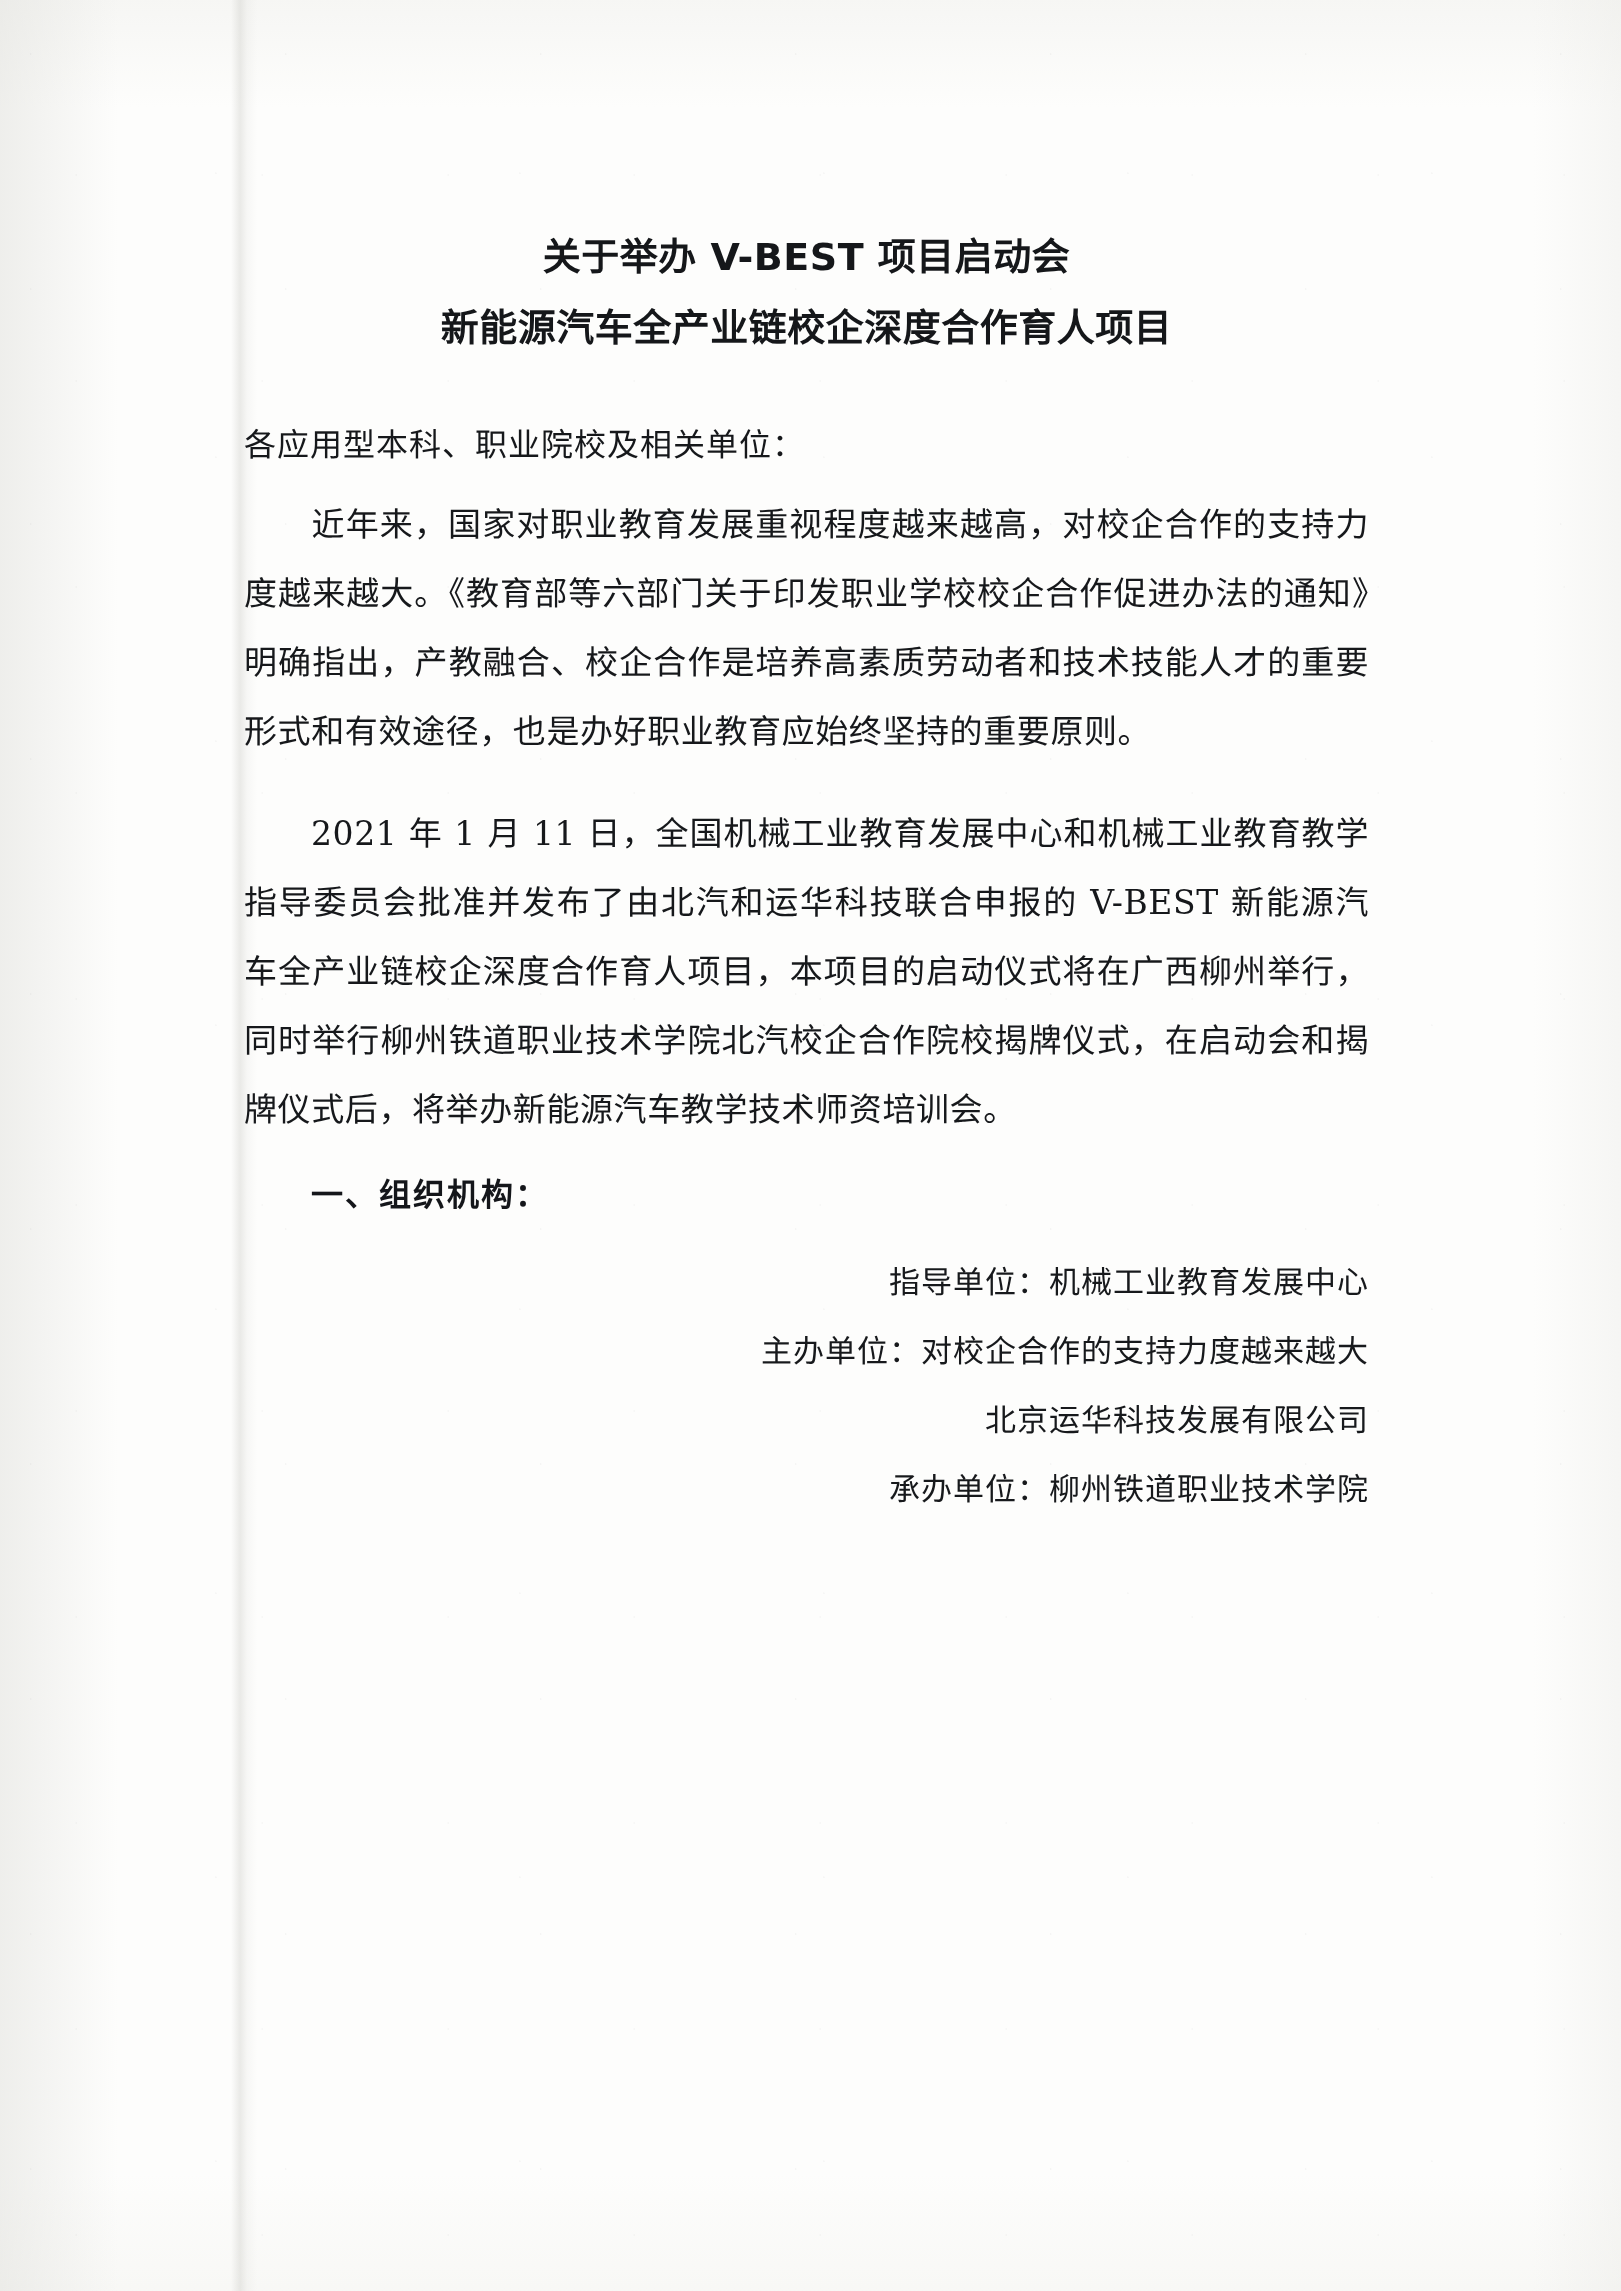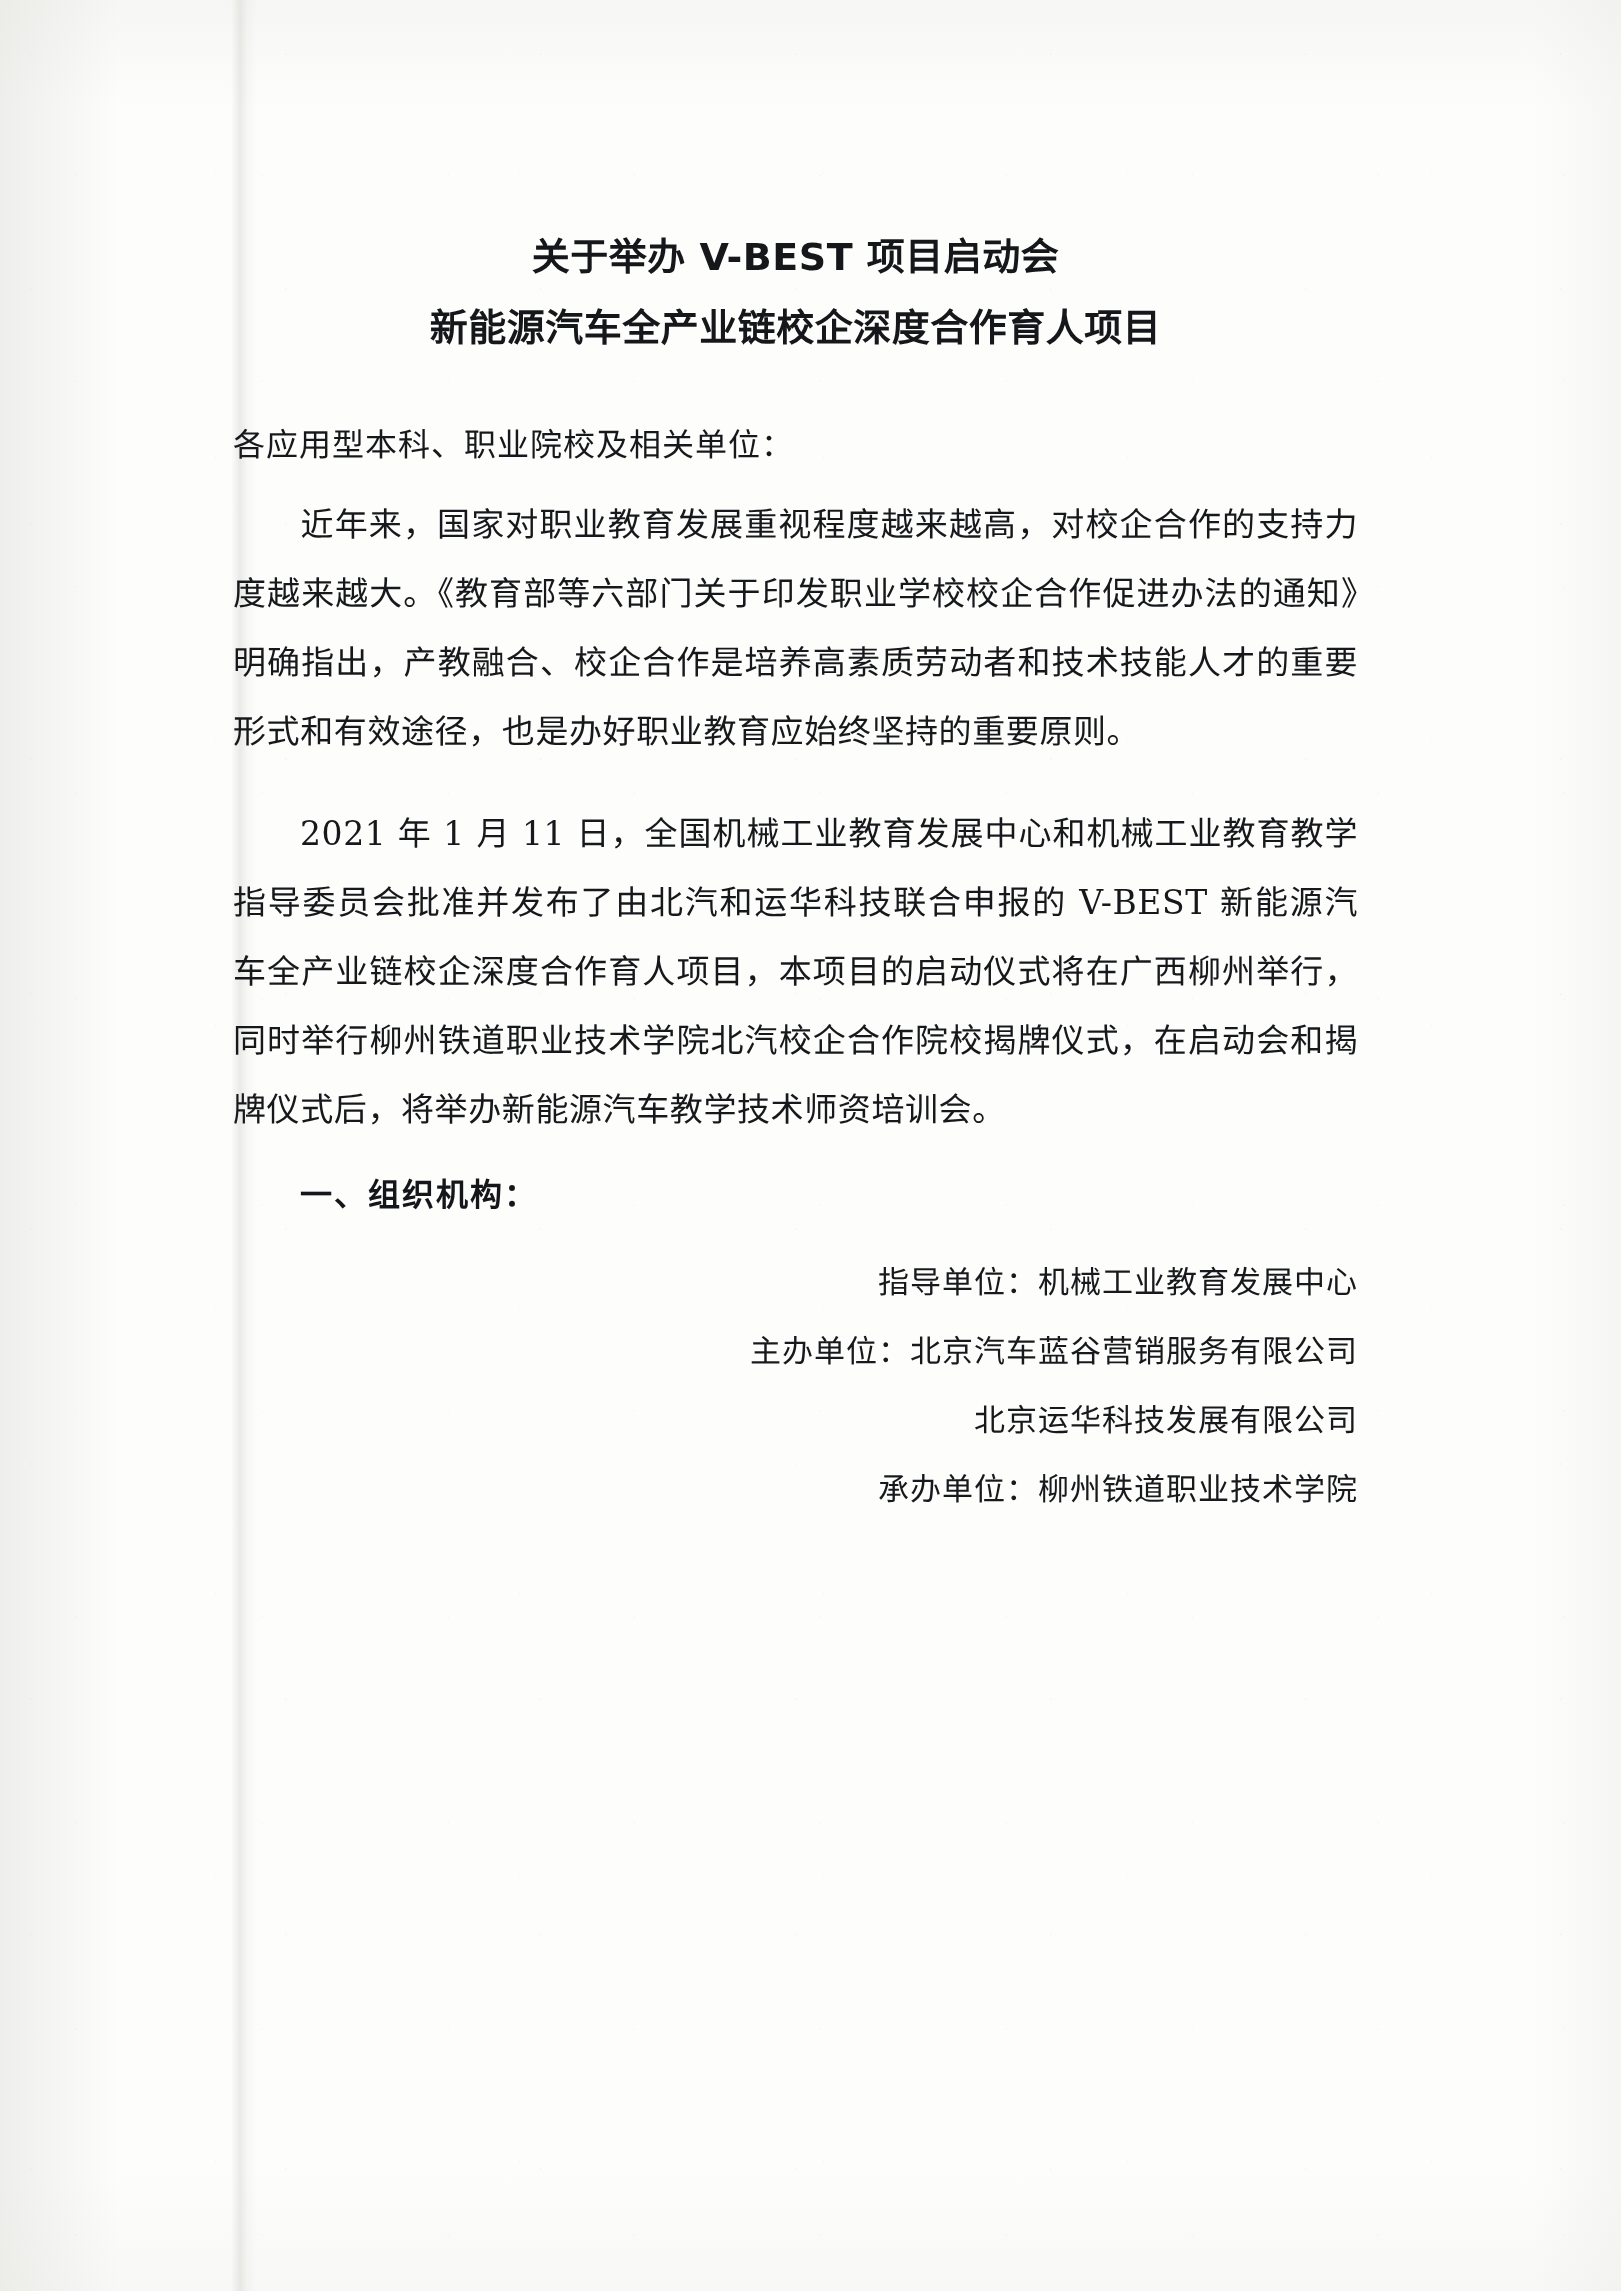--- a/index.html
+++ b/index.html
@@ -38,21 +38,21 @@
     height: 100%;
     background: linear-gradient(90deg,
       rgba(210,210,206,0.00) 0%,
       rgba(205,205,200,0.40) 35%,
       rgba(218,218,214,0.18) 62%,
       rgba(255,255,255,0) 100%);
     pointer-events: none;
   }
   #content {
     position: absolute;
-    left: 233px;
+    left: 244px;
     top: 0;
     width: 1125px;
     height: 100%;
   }
 
   .doc-title {
     text-align: center;
     font-family: "DejaVu Sans", "Liberation Sans", sans-serif;
     font-weight: 700;
     font-size: 38px;
@@ -145,21 +145,21 @@
     <p class="body-par" id="para-1"><span class="indent"></span><span>近年来，国家对职业教育发展重视程度越来越高，对校企合作的支持力度越来越大。《教育部等六部门关于印发职业学校校企合作促进办法的通知》明确指出，产教融合、校企合作是培养高素质劳动者和技术技能人才的重要形式和有效途径，也是办好职业教育应始终坚持的重要原则。</span></p>
 
     <p class="body-par" id="para-2"><span class="indent"></span><span>2021 年 1 月 11 日，全国机械工业教育发展中心和机械工业教育教学指导委员会批准并发布了由北汽和运华科技联合申报的 V-BEST 新能源汽车全产业链校企深度合作育人项目，本项目的启动仪式将在广西柳州举行，同时举行柳州铁道职业技术学院北汽校企合作院校揭牌仪式，在启动会和揭牌仪式后，将举办新能源汽车教学技术师资培训会。</span></p>
 
     <div class="section-heading">一、组织机构：</div>
 
     <div id="org-list">
 
       <div class="org-row"><span>指导单位：</span><span>机械工业教育发展中心</span></div>
 
-      <div class="org-row"><span>主办单位：</span><span>北京汽车蓝谷营销服务有限公司</span></div>
+      <div class="org-row"><span>主办单位：</span><span>对校企合作的支持力度越来越大</span></div>
 
       <div class="org-row continuation"><span class="indent">　　　　　</span><span>北京运华科技发展有限公司</span></div>
 
       <div class="org-row"><span>承办单位：</span><span>柳州铁道职业技术学院</span></div>
 
 
     </div>
 
   </div>
 

